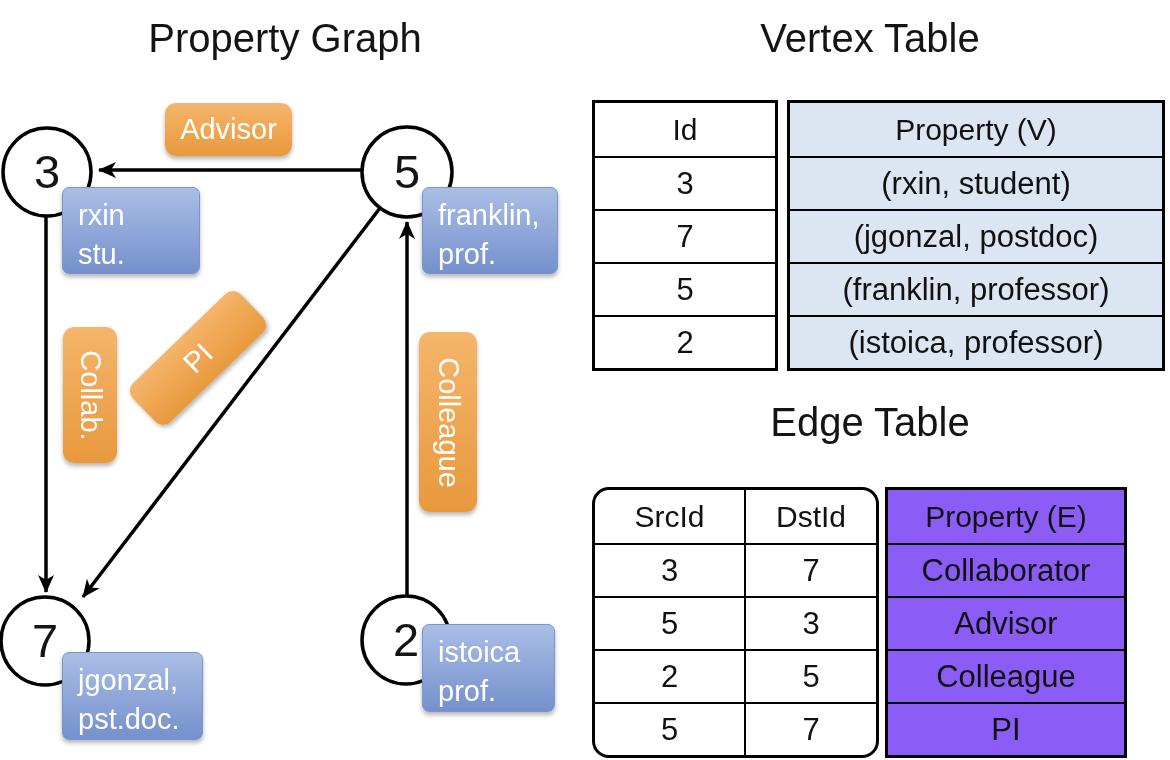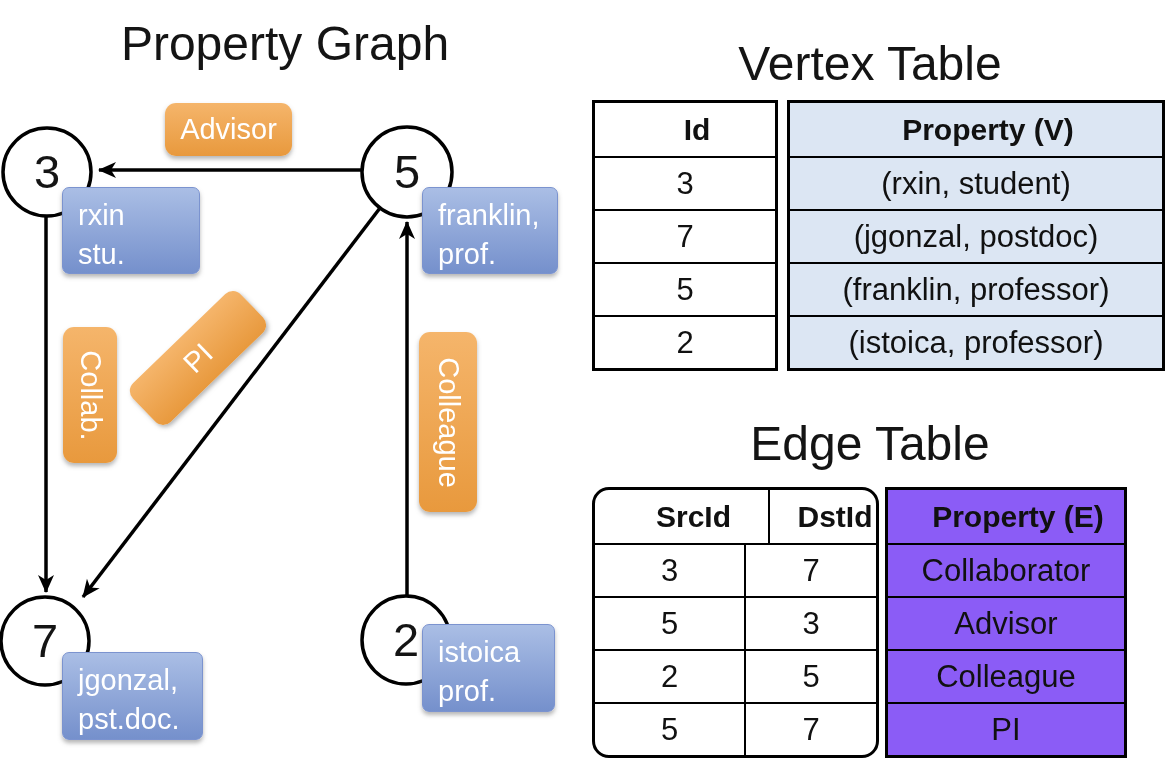--- a/index.html
+++ b/index.html
@@ -3,26 +3,26 @@
 <meta charset="utf-8">
 <style>
   html,body{margin:0;padding:0;}
   body{
     width:1170px;height:760px;position:relative;background:#ffffff;overflow:hidden;
     font-family:"Liberation Sans","DejaVu Sans",sans-serif;color:#111;
   }
   .abs{position:absolute;}
   
   .big-title{
-    font-size:48px;font-weight:300;letter-spacing:0px;color:#141414;
+    font-size:40px;font-weight:300;letter-spacing:0px;color:#141414;
     text-align:center;white-space:nowrap;
   }
   #graph-title{left:0;top:16px;width:570px;}
-  #vertex-title{left:585px;top:16px;width:570px;margin-top:20px;}
-  #edge-title{left:585px;top:400px;width:570px;margin-top:16px;}
+  #vertex-title{left:585px;top:16px;width:570px;}
+  #edge-title{left:585px;top:400px;width:570px;}
 
   
   #graph-svg{left:0;top:0;}
   .node-num{
     width:80px;height:58px;text-align:center;font-size:47px;font-weight:300;
     line-height:58px;color:#141414;
   }
   #num-3{left:7px;top:143px;}
   #num-5{left:367px;top:143px;}
   #num-7{left:5px;top:612px;}
@@ -62,21 +62,21 @@
     display:grid;grid-template-rows:repeat(5,1fr);background:#fff;
   }
   .gap9{margin-left:9px;}
   .gap6{margin-left:6px;}
   .trow{display:flex;border-top:2px solid #000;}
   .trow:first-child{border-top:none;}
   .td{
     flex:1;display:flex;align-items:center;justify-content:center;
     font-size:31px;font-weight:300;white-space:nowrap;
   }
-  .th{font-weight:bold;font-size:30px;padding-left:24px;}
+  .th{font-weight:normal;font-size:30px;}
   #vt-id{width:186px;}
   #vt-prop{width:378px;background:#dce6f3;}
   #et-ids{width:287px;border-radius:17px;}
   #et-prop{width:242px;background:#8b5cf6;}
   .c-src{flex:none;width:149px;border-right:2px solid #000;}
 </style>
 </head>
 <body>
 
 <div class="abs big-title" id="graph-title">Property Graph</div>

